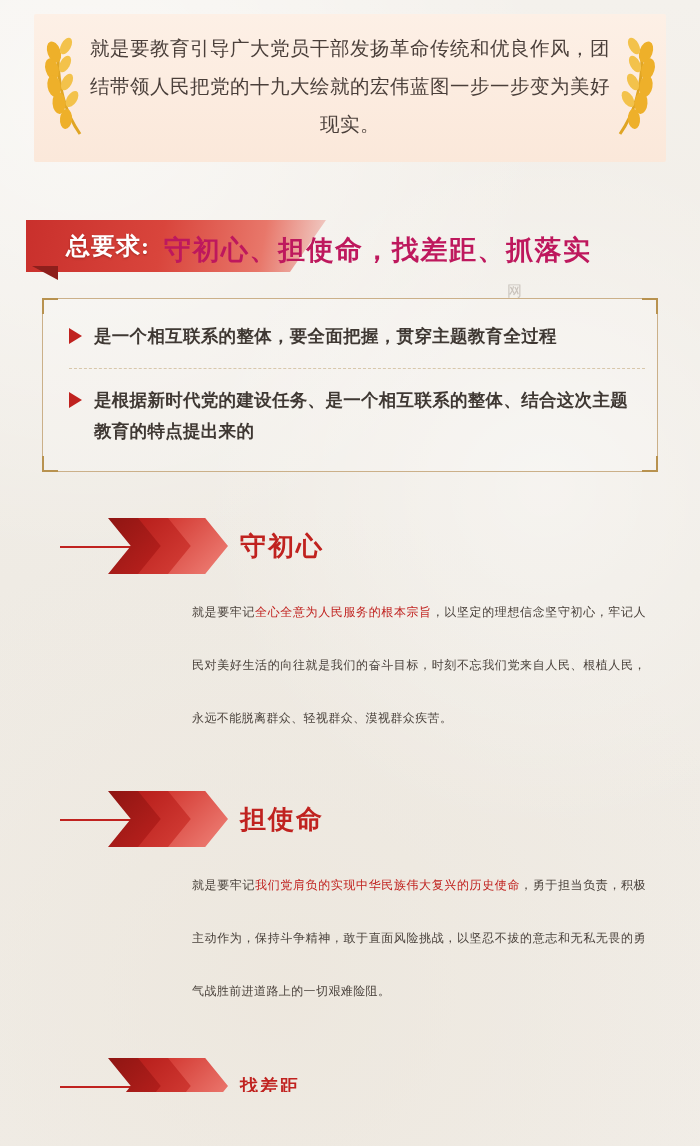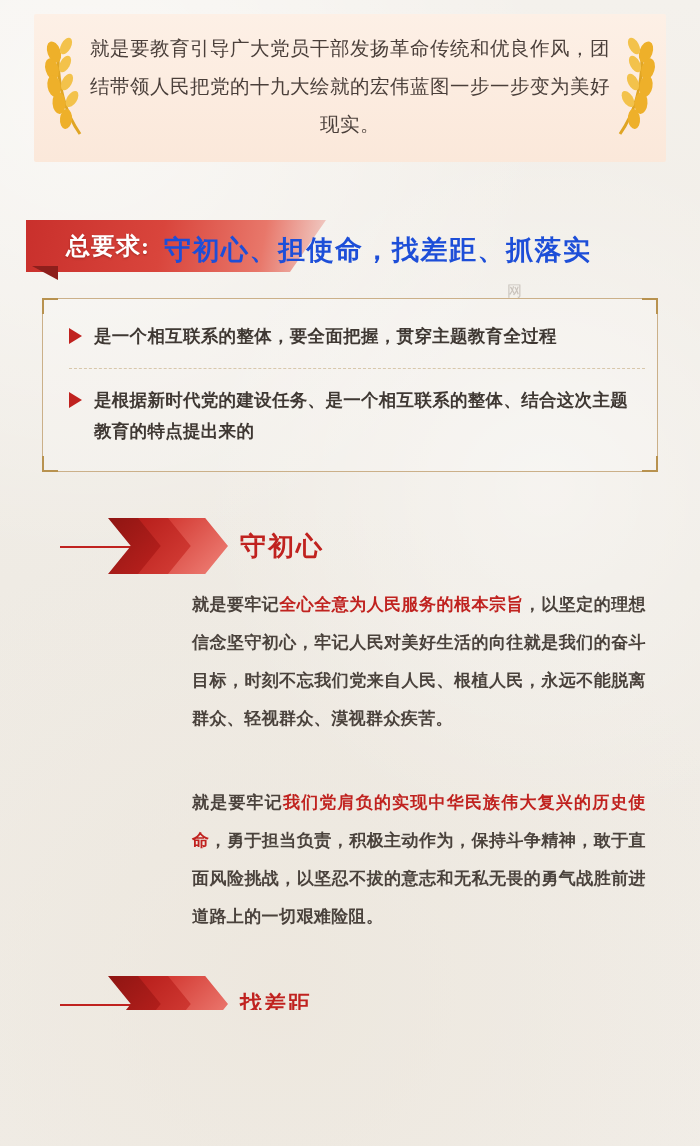--- a/index.html
+++ b/index.html
@@ -101,21 +101,21 @@
     letter-spacing: 1px;
     text-shadow: 0 1px 2px rgba(120,20,15,0.5);
   }
   .banner-title {
     position: relative;
     z-index: 3;
     margin-left: 14px;
     font-family: "Liberation Serif", serif;
     font-weight: bold;
     font-size: 27px;
-    color: #1d4ed8;
+    color: #be185d;
     letter-spacing: 1.5px;
     margin-top: 8px;
   }
 
   
   .frame {
     margin: 6px 42px 0 42px;
     border: 1px solid #cbb089;
     padding: 22px 12px 24px 26px;
     position: relative;
@@ -197,30 +197,30 @@
     margin-left: -14px;
     font-family: "Liberation Serif", serif;
     font-weight: bold;
     font-size: 26px;
     color: #c0221f;
     letter-spacing: 2px;
   }
   .topic-body {
     margin: 12px 14px 0 140px;
     font-family: "Liberation Serif", serif;
-    font-weight: bold;
-    font-size: 17px;
-    line-height: 38px;
+    font-weight: normal;
+    font-size: 12px;
+    line-height: 53px;
     color: #4a423c;
     letter-spacing: 0.4px;
     text-align: justify;
   }
   .hl { color: #c0221f; }
 
-  .topic.cut .topic-title { font-size: 22px; }
+  .topic.cut .topic-title { font-size: 18px; }
   .watermark {
     position: absolute;
     right: 170px;
     top: 268px;
     font-family: "Liberation Serif", serif;
     font-size: 15px;
     color: rgba(150,140,130,0.45);
     letter-spacing: 8px;
     pointer-events: none;
   }
@@ -297,20 +297,29 @@
           <i class="a a3"></i>
       </span>
       <span class="topic-title">守初心</span>
     </div>
     <div class="topic-body">
       <span>就是要牢记</span><span class="hl">全心全意为人民服务的根本宗旨</span><span>，以坚定的理想信念坚守初心，牢记人民对美好生活的向往就是我们的奋斗目标，时刻不忘我们党来自人民、根植人民，永远不能脱离群众、轻视群众、漠视群众疾苦。</span>
     </div>
   </div>
 
   <div class="topic">
+    <div class="topic-head">
+      <span class="topic-rule"></span>
+      <span class="arrow-stack">
+        <i class="a a1"></i>
+          <i class="a a2"></i>
+          <i class="a a3"></i>
+      </span>
+      <span class="topic-title">担使命</span>
+    </div>
     <div class="topic-body">
       <span>就是要牢记</span><span class="hl">我们党肩负的实现中华民族伟大复兴的历史使命</span><span>，勇于担当负责，积极主动作为，保持斗争精神，敢于直面风险挑战，以坚忍不拔的意志和无私无畏的勇气战胜前进道路上的一切艰难险阻。</span>
     </div>
   </div>
 
   <div class="topic cut" style="margin-top:40px; overflow:hidden; height:34px;">
     <div class="topic-head" style="height:56px;">
       <span class="topic-rule" style="top:28px;"></span>
       <span class="arrow-stack">
         <i class="a a1"></i>

